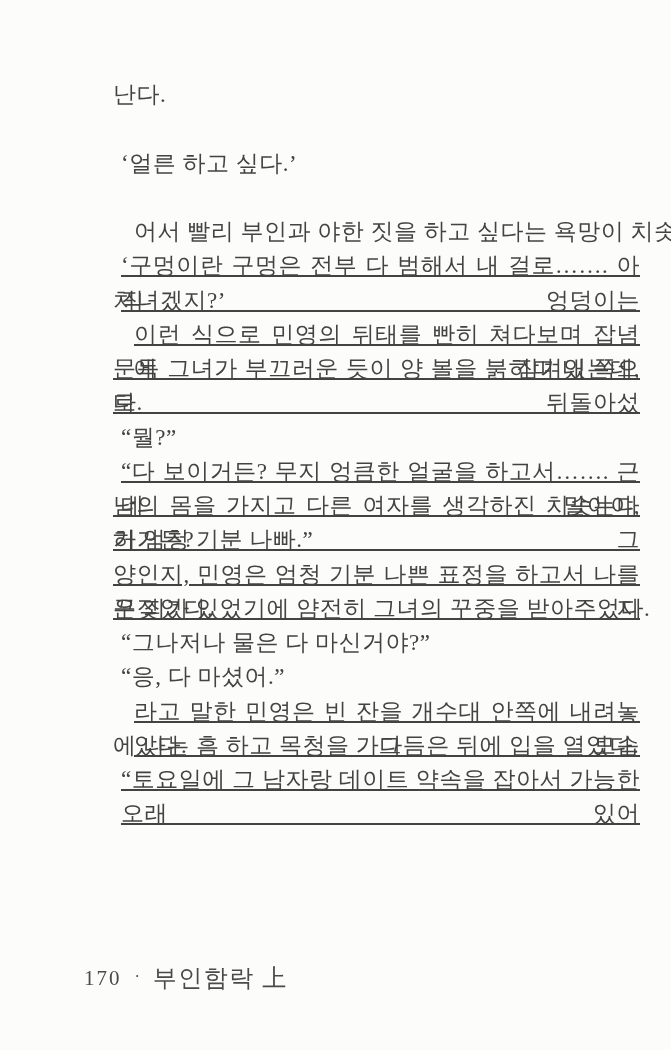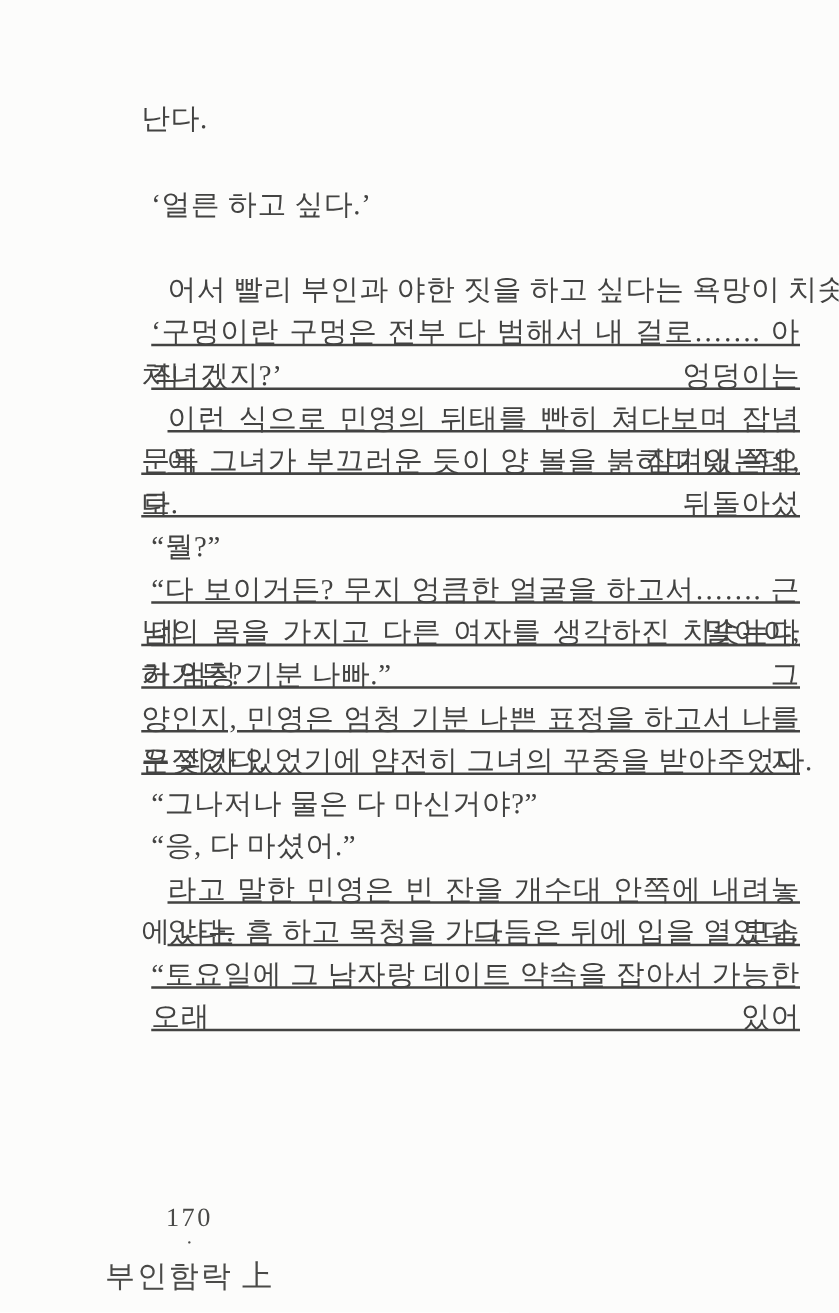--- a/index.html
+++ b/index.html
@@ -40,21 +40,20 @@
   .line.indent   { padding-left: 21px; }
   .line.indent-q { padding-left: 8px;  }
   .line.blank    { }
   .footer {
     position: absolute;
     left: 84px;
     top: 962px;
     display: flex;
     align-items: center;
     color: #4a4a48;
-    flex-direction: column;
   }
   .footer .pagenum {
     font-size: 21px;
     letter-spacing: 2px;
   }
   .footer .dot {
     font-size: 16px;
     margin: 0 13px;
     position: relative;
     top: -1px;

